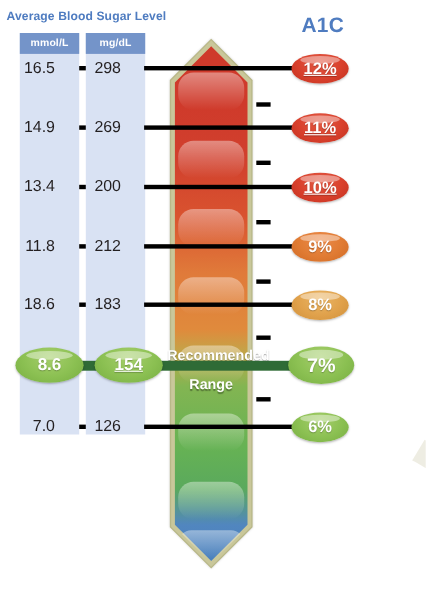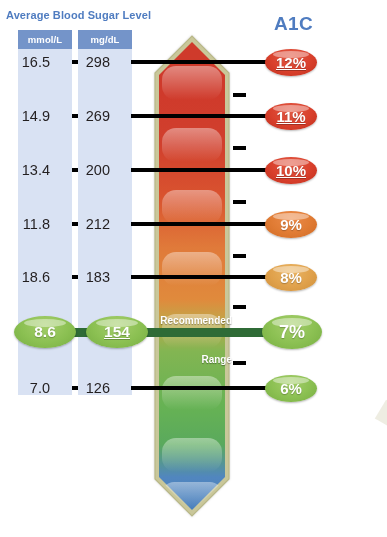--- a/index.html
+++ b/index.html
@@ -79,26 +79,26 @@
   .g-amber {background:radial-gradient(ellipse at 50% 28%,#eab565 0%,#e0a14b 55%,#cf903c 100%);}
   .g-green {background:radial-gradient(ellipse at 50% 28%,#a5ce6b 0%,#8bc052 55%,#77ad42 100%);}
 
   .pill-a1c.wide{width:60px;height:34px;font-size:18px;top:-17px;left:262px;}
 
   
   .tick{position:absolute;left:233px;width:13px;height:4px;background:#000;}
 
   
   .rr{
-    position:absolute;left:152px;width:80px;text-align:right;
-    color:#ffffff;font-size:10px;font-weight:bold;line-height:1.05;
+    position:absolute;left:152px;width:80px;text-align:center;
+    color:#ffffff;font-size:13px;font-weight:bold;line-height:1.05;
     text-shadow:0 1px 1px rgba(0,0,0,.35);
   }
   .rr.l1{top:316px;}
-  .rr.l2{top:355px;}
+  .rr.l2{top:343px;}
 </style>
 </head>
 <body>
 
 <div class="watermark"></div>
 
 <div class="title-left">Average Blood Sugar Level</div>
 <div class="title-right">A1C</div>
 
 <div class="col col-mmol">

